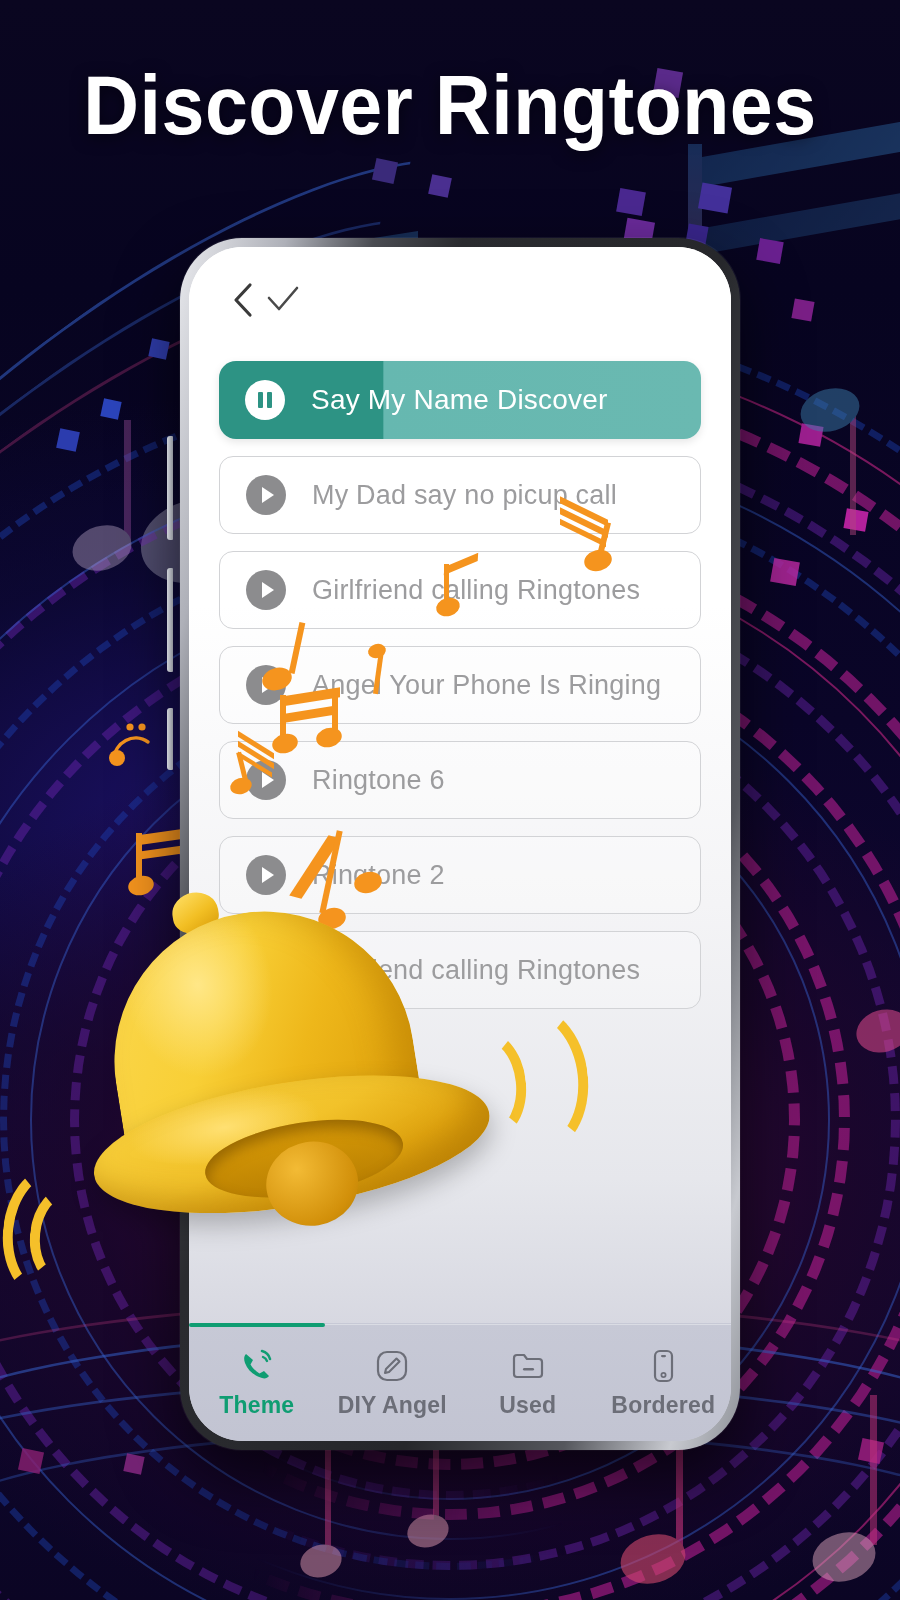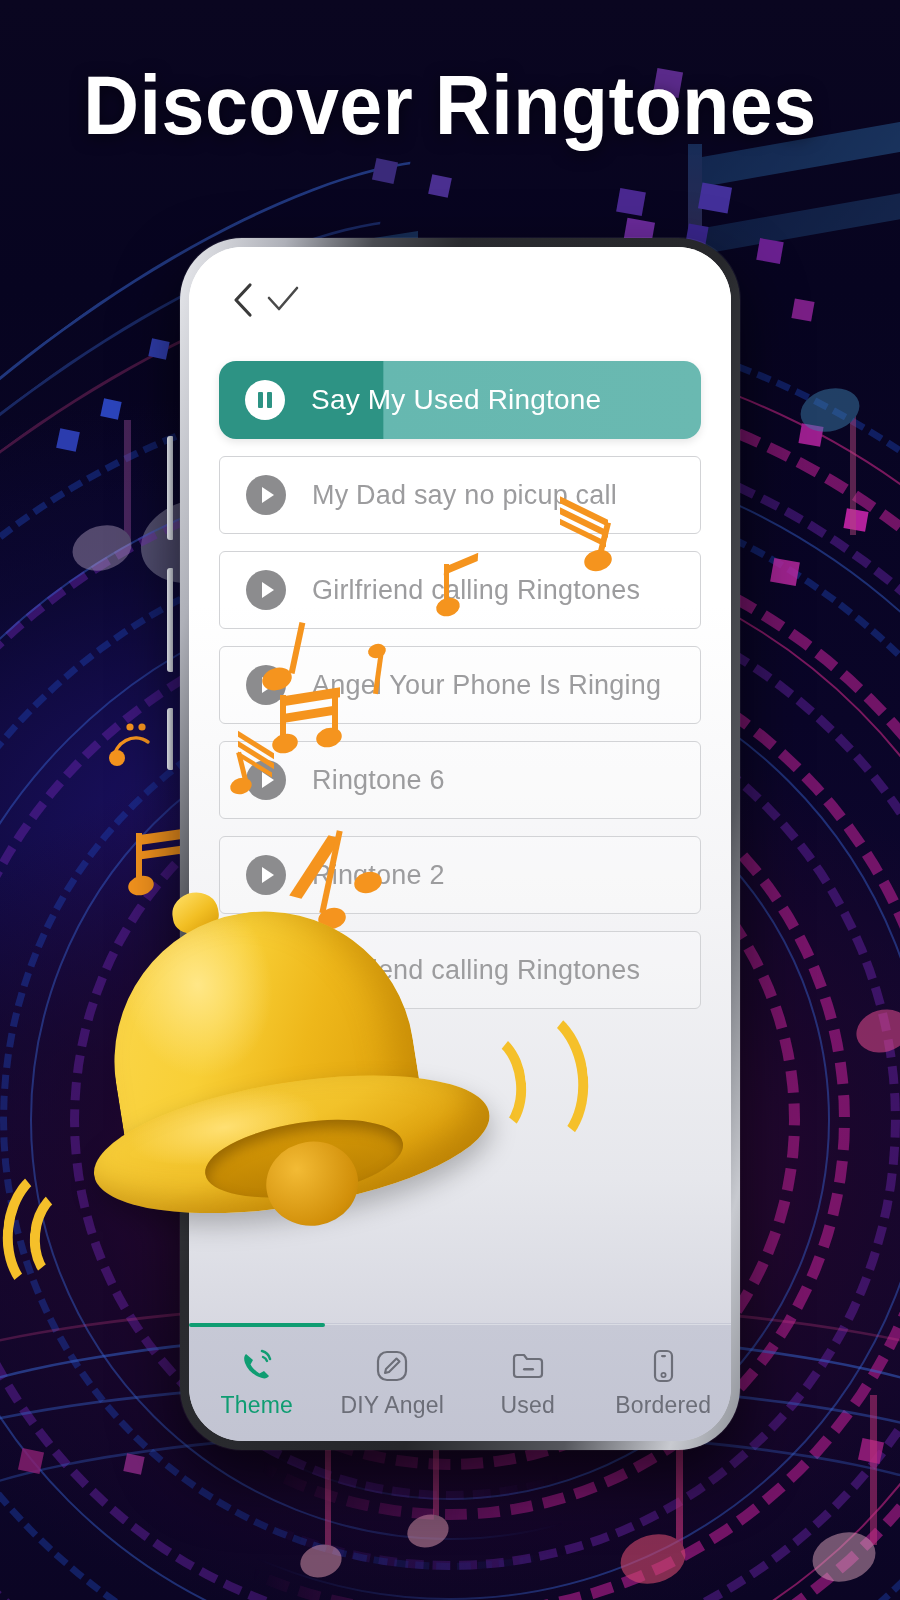--- a/index.html
+++ b/index.html
@@ -145,21 +145,21 @@
     width:40px; height:40px; flex:none;
     display:flex; align-items:center; justify-content:center;
     cursor:pointer;
   }
 
   .list{ flex:1; padding:8px 30px 0 30px; }
 
   .row{
     height:78px; margin-bottom:17px;
     border:1px solid #d2d3d6;
-    border-radius:6px;
+    border-radius:14px;
     display:flex; align-items:center;
     padding-left:26px;
     background:rgba(255,255,255,0.28);
   }
   .row.active{
     border:none;
     border-radius:17px;
     background:linear-gradient(90deg,#2d9384 0%,#2d9384 34%,#66b8b0 34.2%,#6ab9b1 100%);
     box-shadow:0 3px 8px rgba(0,0,0,.10);
   }
@@ -194,21 +194,21 @@
     position:absolute; top:0; left:0; height:4px; width:136px;
     background:#0f9d72; border-radius:2px;
   }
   .tab-sep{ position:absolute; top:1px; left:0; right:0; height:1px; background:rgba(255,255,255,.35); }
   .tab{
     flex:1; display:flex; flex-direction:column;
     align-items:center; justify-content:center; gap:6px;
     cursor:pointer;
   }
   .tab .ticon{ height:40px; display:flex; align-items:center; justify-content:center; }
-  .tab .tlabel{ font-size:23px; color:#6c6e78; font-weight:normal; letter-spacing:.2px; }
+  .tab .tlabel{ font-size:23px; color:#6c6e78; font-weight:bold; letter-spacing:.2px; }
   .tab.on .tlabel{ color:#0f9d72; }
 
   
   .bell-wrap{
     position:absolute; left:8px; top:875px; width:600px; height:420px;
     pointer-events:none;
   }
   .bell{
     position:absolute; left:95px; top:10px;
     width:380px; height:330px;
@@ -408,21 +408,21 @@
 
       <div class="list">
 
         <div class="row active">
           <div class="pico pause">
             <span class="bars">
                 <i></i>
                 <i></i>
               </span>
           </div>
-          <div class="row-label">Say My Used Ringtone</div>
+          <div class="row-label">Say My Name Discover</div>
         </div>
 
         <div class="row">
           <div class="pico">
               <span class="tri"></span>
             </div>
           <div class="row-label">My Dad say no picup call</div>
         </div>
 
         <div class="row">

